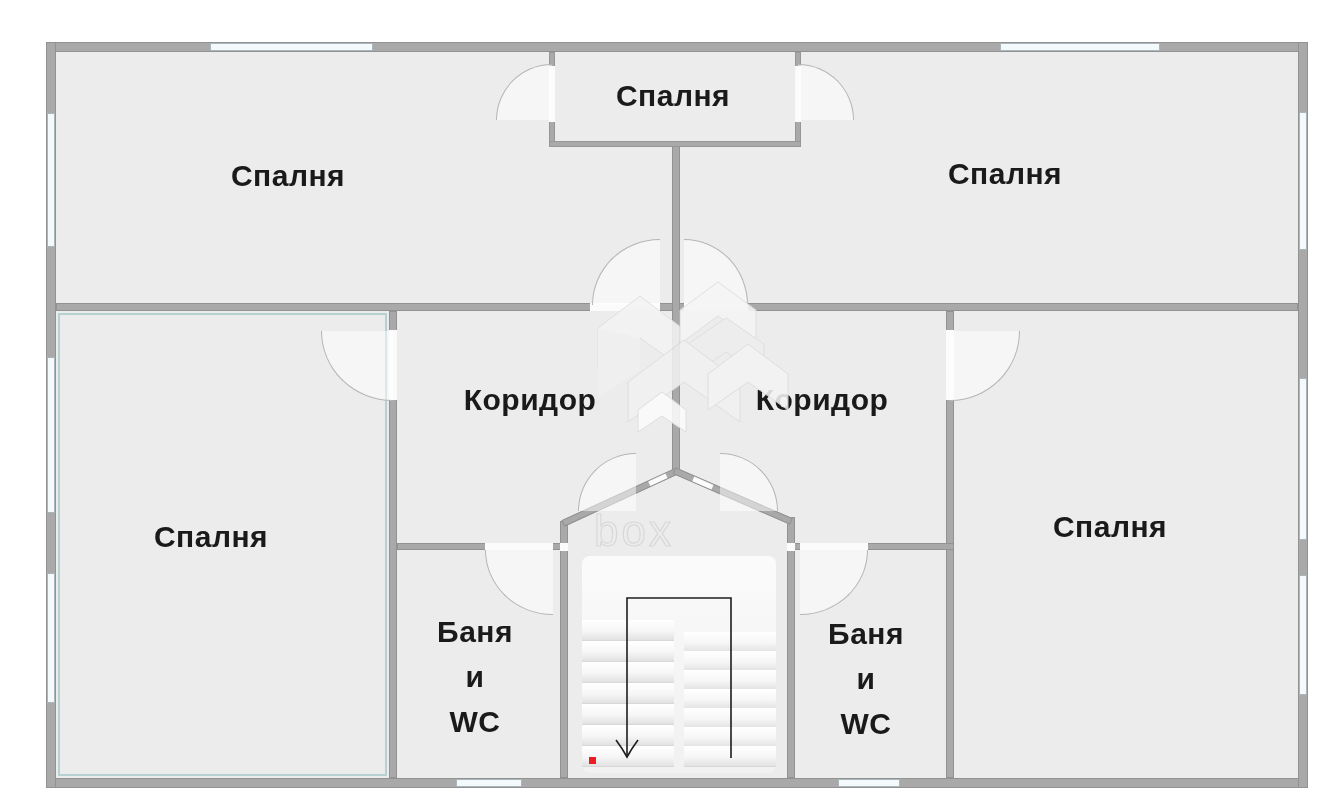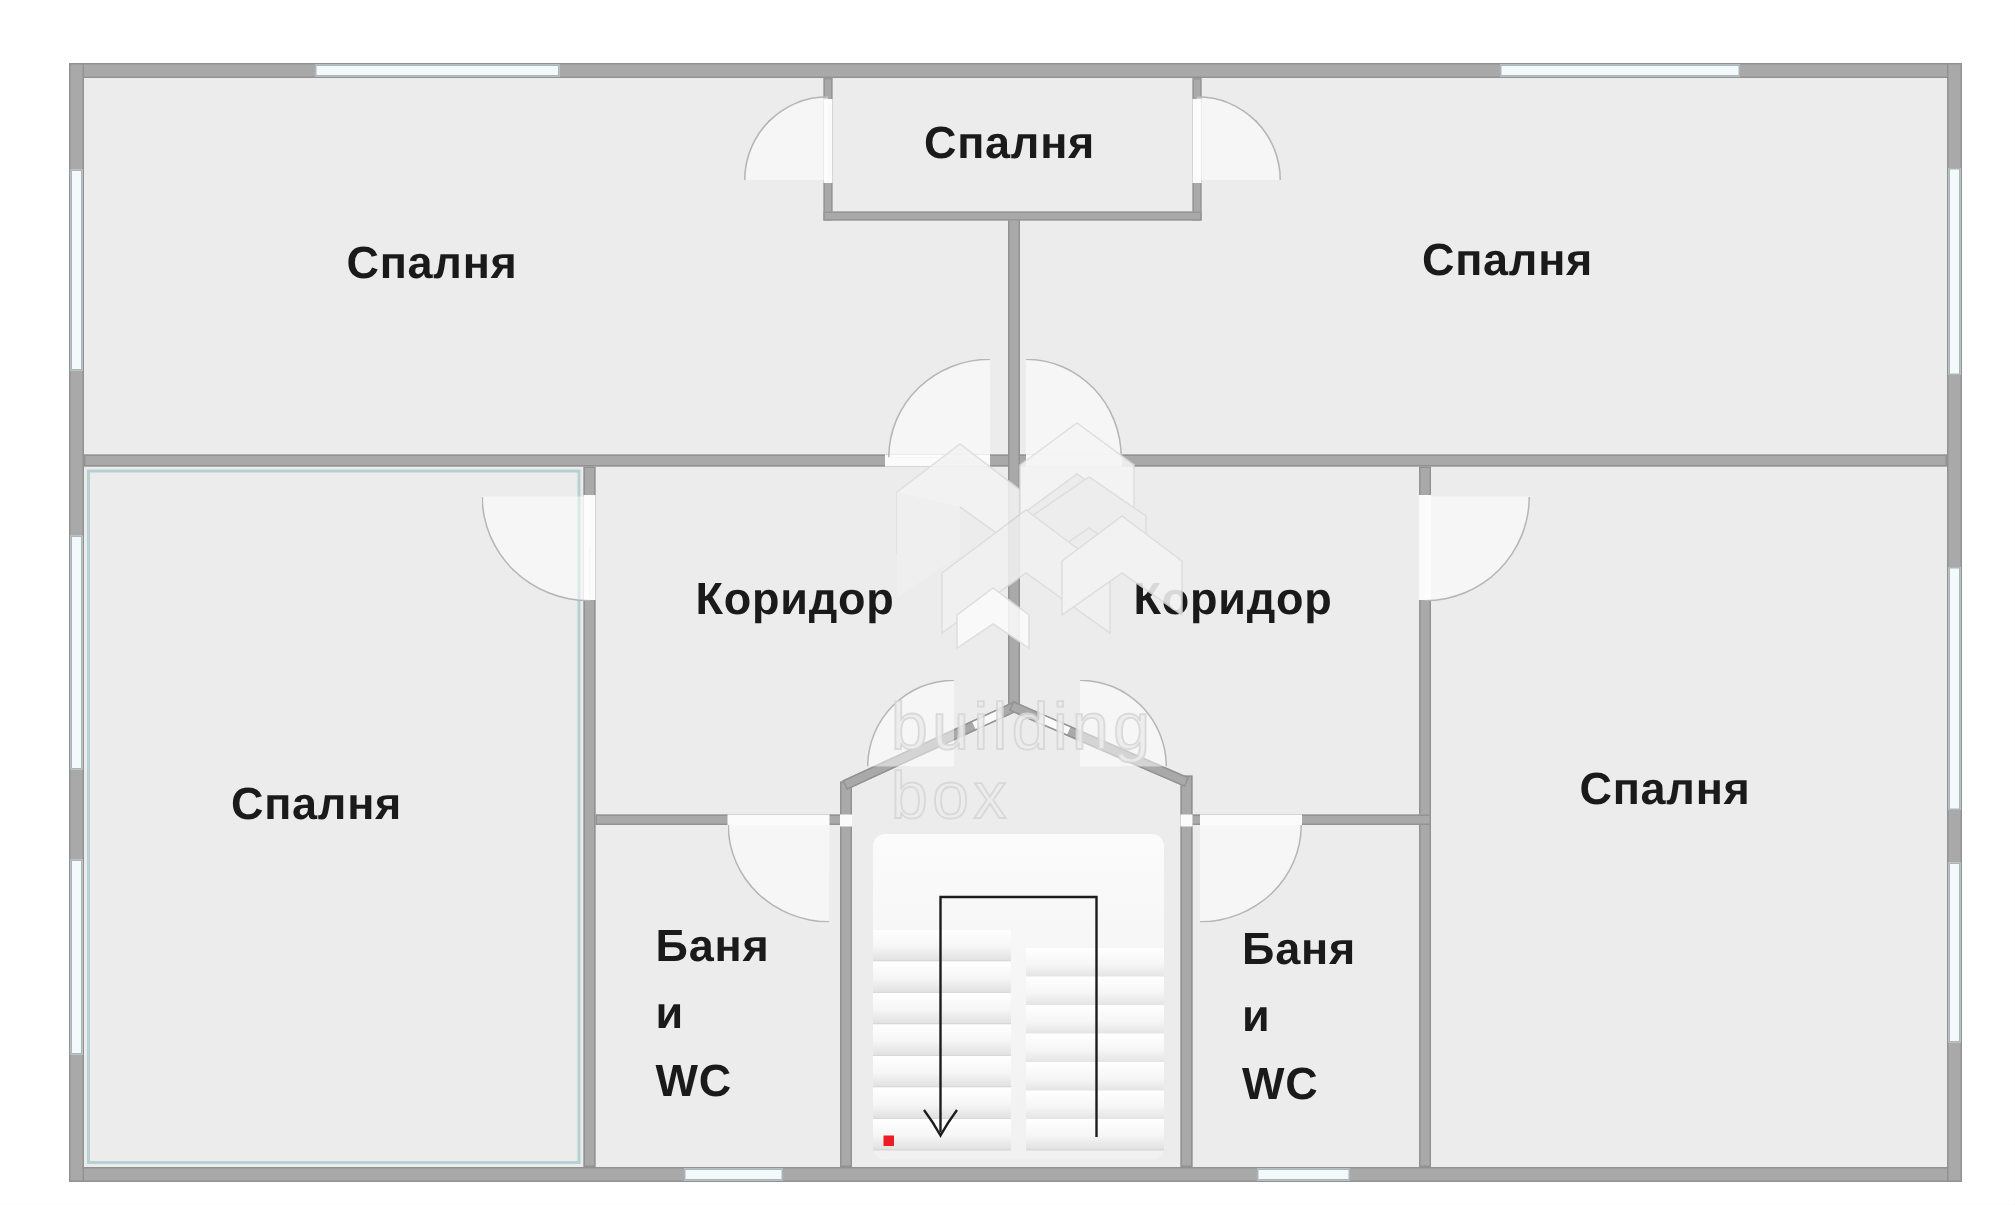--- a/index.html
+++ b/index.html
@@ -11,21 +11,21 @@
   .wall-thin{background:#a9a9a9;border:1px solid #979797;}
   .open{background:#fbfbfb;}
   .win{background:#f4f9fb;border:1px solid #a9b6ba;}
   .arc{background:rgba(255,255,255,0.5);}
   .arc.tl{border-top:1px solid #b5b5b5;border-left:1px solid #b5b5b5;border-top-left-radius:100% 100%;}
   .arc.tr{border-top:1px solid #b5b5b5;border-right:1px solid #b5b5b5;border-top-right-radius:100% 100%;}
   .arc.bl{border-bottom:1px solid #b5b5b5;border-left:1px solid #b5b5b5;border-bottom-left-radius:100% 100%;}
   .arc.br{border-bottom:1px solid #b5b5b5;border-right:1px solid #b5b5b5;border-bottom-right-radius:100% 100%;}
   .lbl{position:absolute;transform:translate(-50%,-50%);font-weight:bold;font-size:30px;
        color:#1a1a1a;letter-spacing:.5px;white-space:nowrap;}
-  .lbl-multi{text-align:left;line-height:45px;white-space:normal;}
+  .lbl-multi{text-align:center;line-height:45px;white-space:normal;}
   .outline-teal{border:2px solid rgba(140,186,190,0.55);}
   .stairs{background:linear-gradient(180deg,#fbfbfb 0%,#f6f6f6 40%,#f1f1f1 100%);border-radius:8px;}
   .tread{position:absolute;left:0;right:0;height:20px;
          background:linear-gradient(180deg,#ffffff 0%,#f6f6f6 55%,#e2e2e2 100%);
          border-bottom:1px solid #d8d8d8;}
   .redsq{background:#ed1c24;}
   .wm{opacity:.88;}
   .wm-text{position:absolute;font-weight:400;color:#ececec;-webkit-text-stroke:1.2px #d6d6d6;
            letter-spacing:3px;font-size:44px;line-height:46px;}
   svg{position:absolute;overflow:visible;}
@@ -152,17 +152,16 @@
       <g stroke="#dcdcdc" stroke-width="1">
         <polygon points="10,48 52,16 94,48 94,88 52,58 10,88" fill="#f3f3f3"></polygon>
         <polygon points="10,48 10,118 52,90 52,58" fill="#f0f0f0" stroke="none"></polygon>
         <polygon points="92,30 130,2 168,30 168,64 130,36 92,64" fill="#f5f5f5"></polygon>
         <polygon points="100,64 138,38 176,64 176,98 138,72 100,98" fill="#eeeeee"></polygon>
         <polygon points="40,102 96,60 152,102 152,142 96,102 40,142" fill="#f1f1f1"></polygon>
         <polygon points="120,94 160,64 200,94 200,130 160,102 120,130" fill="#f3f3f3"></polygon>
         <polygon points="50,130 74,112 98,130 98,152 74,136 50,152" fill="#fbfbfb"></polygon>
       </g>
     </svg>
-    <div class="wm-text" style="left:594px;top:462px;">building</div>
     <div class="wm-text" style="left:594px;top:508px;">box</div>
   </div>
 
 </div>
 
 </body></html>

